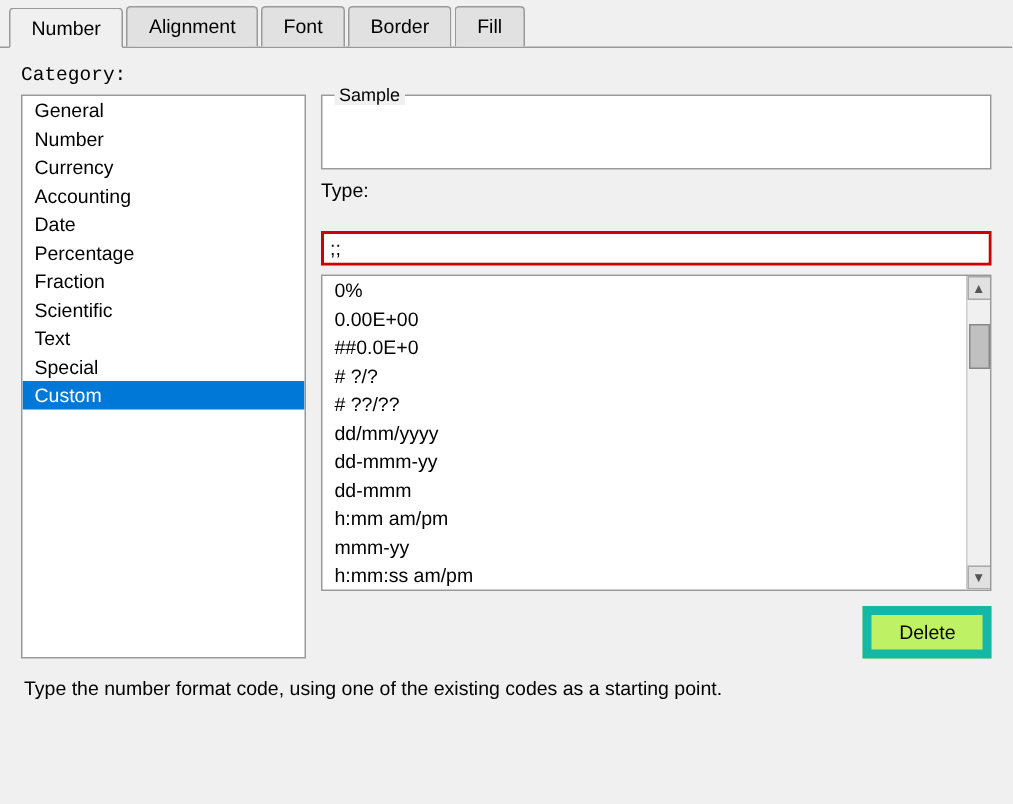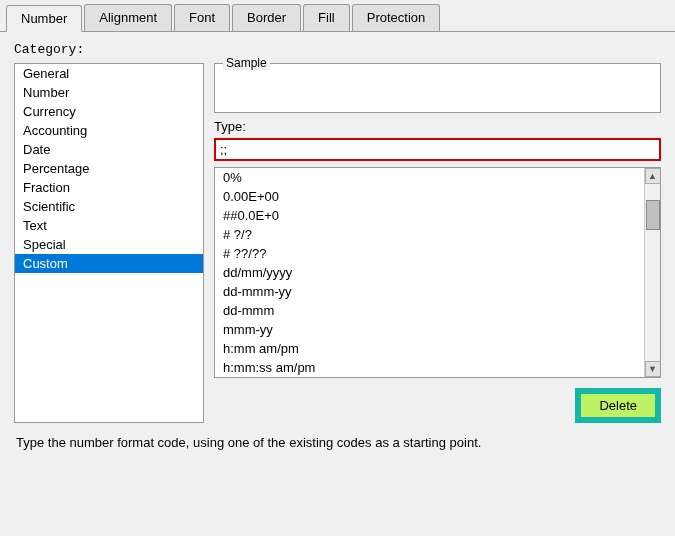--- a/index.html
+++ b/index.html
@@ -120,21 +120,21 @@
       left: 8px;
       background: #f0f0f0;
       padding: 0 3px;
       font-size: 12px;
       color: #000;
     }
     
     .type-section {
       display: flex;
       flex-direction: column;
-      gap: 2px;
+      gap: 18px;
     }
     .type-label {
       font-size: 13px;
       color: #000;
       margin-bottom: 2px;
     }
     
     .format-list-container {
       border: 1px solid #999;
       background: #fff;
@@ -244,23 +244,20 @@
       <span>Alignment</span>
     </div>
     <div class="tab">
       <span>Font</span>
     </div>
     <div class="tab">
       <span>Border</span>
     </div>
     <div class="tab">
       <span>Fill</span>
-    </div>
-    <div class="tab">
-      <span>Protection</span>
     </div>
   </div>
 
   <div class="content">
     <div class="category-label">Category:</div>
     <div class="main-row">
 
       <div class="category-panel">
         <ul class="category-list">
           <li>General</li>
@@ -294,22 +291,22 @@
         <div class="format-list-container">
           <ul class="format-list">
             <li>0%</li>
             <li>0.00E+00</li>
             <li>##0.0E+0</li>
             <li># ?/?</li>
             <li># ??/??</li>
             <li>dd/mm/yyyy</li>
             <li>dd-mmm-yy</li>
             <li>dd-mmm</li>
+            <li>h:mm am/pm</li>
             <li>mmm-yy</li>
-            <li>h:mm am/pm</li>
             <li>h:mm:ss am/pm</li>
           </ul>
           <div class="format-scrollbar">
             <div class="scroll-arrow">▲</div>
             <div class="format-scroll-thumb"></div>
             <div style="flex:1"></div>
             <div class="scroll-arrow">▼</div>
           </div>
         </div>
 

